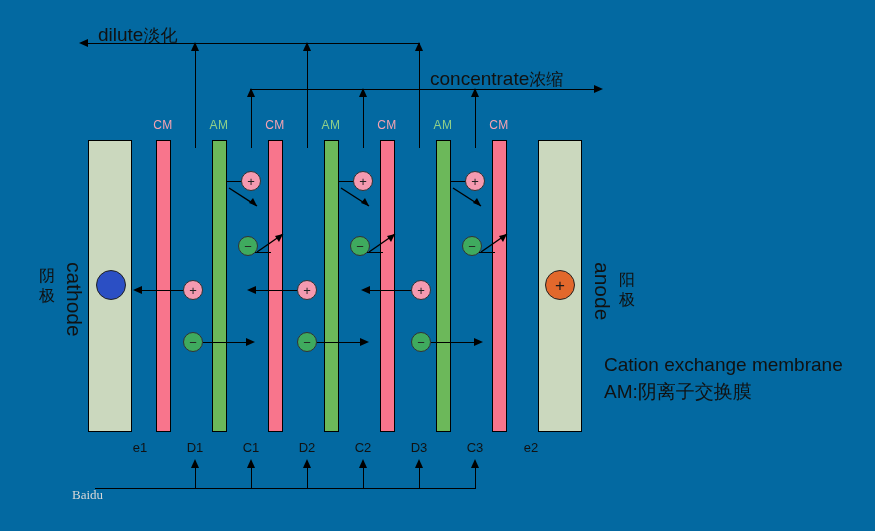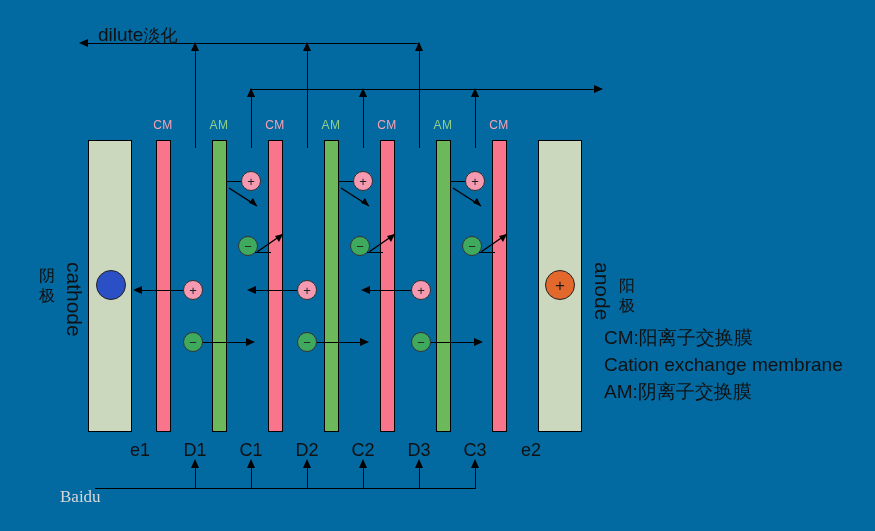--- a/index.html
+++ b/index.html
@@ -59,21 +59,21 @@
     font-family: "Liberation Sans", sans-serif;
     white-space: nowrap;
     transform: translateX(-50%);
   }
   .lab-cm { color: #f6a3b2; }
   .lab-am { color: #8fd089; }
 
   
   .cell-label {
     position: absolute;
-    font-size: 18px;
+    font-size: 13px;
     color: #111111;
     font-family: "Liberation Sans", sans-serif;
     white-space: nowrap;
     transform: translateX(-50%);
   }
 
   
   .hline {
     position: absolute;
     height: 0;
@@ -155,35 +155,39 @@
     font-size: 16px;
     color: #111111;
     line-height: 20px;
     text-align: center;
     width: 18px;
     font-family: "Liberation Sans", sans-serif;
   }
 
   .watermark {
     position: absolute;
-    font-size: 17px;
+    font-size: 13px;
     color: #d8d8d8;
     font-family: "Liberation Serif", serif;
     user-select: none;
+    margin-left: 12px;
   }
 </style>
 </head>
 <body>
 
 <div id="stage">
 
   <div class="flow-label" style="left:98px; top:24px;">
     <span>dilute</span><span class="cn">淡化</span>
   </div>
 
+  <div class="flow-label" style="left:430px; top:68px;">
+    <span>concentrate</span><span class="cn">浓缩</span>
+  </div>
 
   <div class="hline" style="left:88px; top:43px; width:332px;"></div>
   <div class="arrow-left" style="left:79px; top:38.5px;"></div>
 
   <div class="vline" style="left:195px; top:48px; height:100px;"></div>
   <div class="arrow-up" style="left:190.5px; top:42px;"></div>
 
   <div class="vline" style="left:307px; top:48px; height:100px;"></div>
   <div class="arrow-up" style="left:302.5px; top:42px;"></div>
 
@@ -213,21 +217,21 @@
   <div class="electrode" style="left:88px; top:140px; width:44px; height:292px;"></div>
   <div class="electrode-dot dot-cathode" style="left:96px; top:270px; width:30px; height:30px;"></div>
 
   <div class="electrode" style="left:538px; top:140px; width:44px; height:292px;"></div>
   <div class="electrode-dot dot-anode" style="left:545px; top:270px; width:30px; height:30px;">+</div>
 
   <div class="vert-en" style="left:62px; top:262px;">cathode</div>
   <div class="vert-cn" style="left:38px; top:266px;">阴极</div>
 
   <div class="vert-en" style="left:590px; top:262px;">anode</div>
-  <div class="vert-cn" style="left:618px; top:276px;">阳极</div>
+  <div class="vert-cn" style="left:618px; top:270px;">阳极</div>
 
   <div class="membrane mem-cm" style="left:156px; top:140px; width:15px; height:292px;"></div>
   <div class="membrane mem-am" style="left:212px; top:140px; width:15px; height:292px;"></div>
   <div class="membrane mem-cm" style="left:268px; top:140px; width:15px; height:292px;"></div>
   <div class="membrane mem-am" style="left:324px; top:140px; width:15px; height:292px;"></div>
   <div class="membrane mem-cm" style="left:380px; top:140px; width:15px; height:292px;"></div>
   <div class="membrane mem-am" style="left:436px; top:140px; width:15px; height:292px;"></div>
   <div class="membrane mem-cm" style="left:492px; top:140px; width:15px; height:292px;"></div>
 
   <div class="hline" style="left:227px; top:181px; width:16px;"></div>
@@ -321,17 +325,16 @@
 
   <div class="vline" style="left:419px; top:466px; height:23px;"></div>
   <div class="arrow-up" style="left:414.5px; top:459px;"></div>
 
   <div class="vline" style="left:475px; top:466px; height:23px;"></div>
   <div class="arrow-up" style="left:470.5px; top:459px;"></div>
 
 
   <div class="watermark" style="left:60px; top:487px;">Baidu</div>
 
-  <div class="legend" style="left:604px; top:325px;">CM:阳离子交换膜</div>
   <div class="legend" style="left:604px; top:379px;">AM:阴离子交换膜</div>
   <div class="legend" style="left:604px; top:352px;">Cation exchange membrane</div>
 
 </div>
 
 </body></html>

